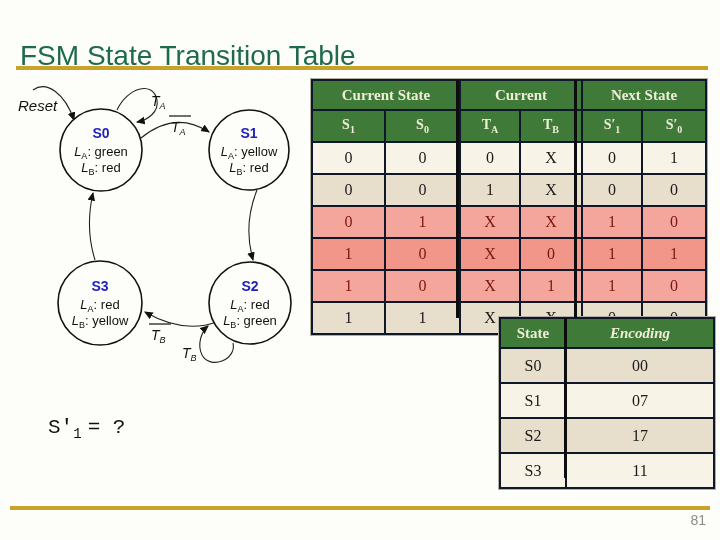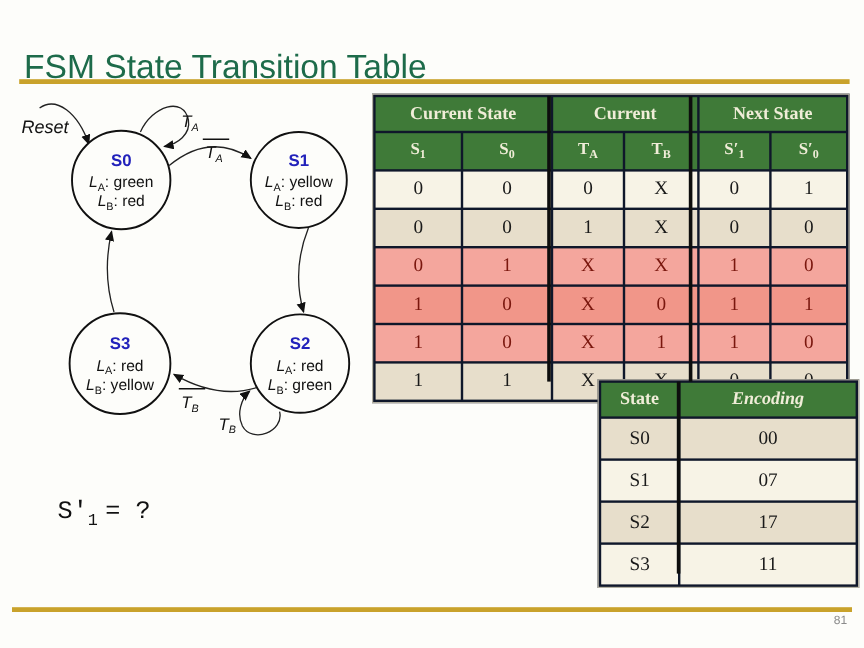--- a/index.html
+++ b/index.html
@@ -6,21 +6,21 @@
   body {
     width:720px; height:540px; position:relative; overflow:hidden;
     background:#fdfdfa; font-family:"Liberation Sans", sans-serif;
   }
   .title {
     position:absolute; left:20px; top:12px;
     font-size:28px; color:#1d6b4a;margin-top:28px;
   }
   .rule-top    { position:absolute; left:16px; top:66px;  width:692px; height:4px; background:#c9a22b; }
   .rule-bottom { position:absolute; left:10px; top:506px; width:700px; height:4px; background:#c9a22b; }
-  .page-num { position:absolute; right:14px; top:512px; font-size:10px; color:#8b8b8b; }
+  .page-num { position:absolute; right:14px; top:512px; font-size:14px; color:#8b8b8b; }
 
   
   .diagram { position:absolute; left:5px; top:82px; }
   .diagram circle { fill:#fdfdfa; stroke:#111; stroke-width:1.6; }
   .diagram path.arrow { fill:none; stroke:#222; stroke-width:1.1; }
   .sname { font:bold 14px "Liberation Sans",sans-serif; fill:#2222bb; text-anchor:middle; }
   .sline { font:13px "Liberation Sans",sans-serif; fill:#111; text-anchor:middle; }
   .ssub  { font-size:9px; }
   .it    { font-style:italic; }
   .tlabel { font:italic 14px "Liberation Sans",sans-serif; fill:#111; }

